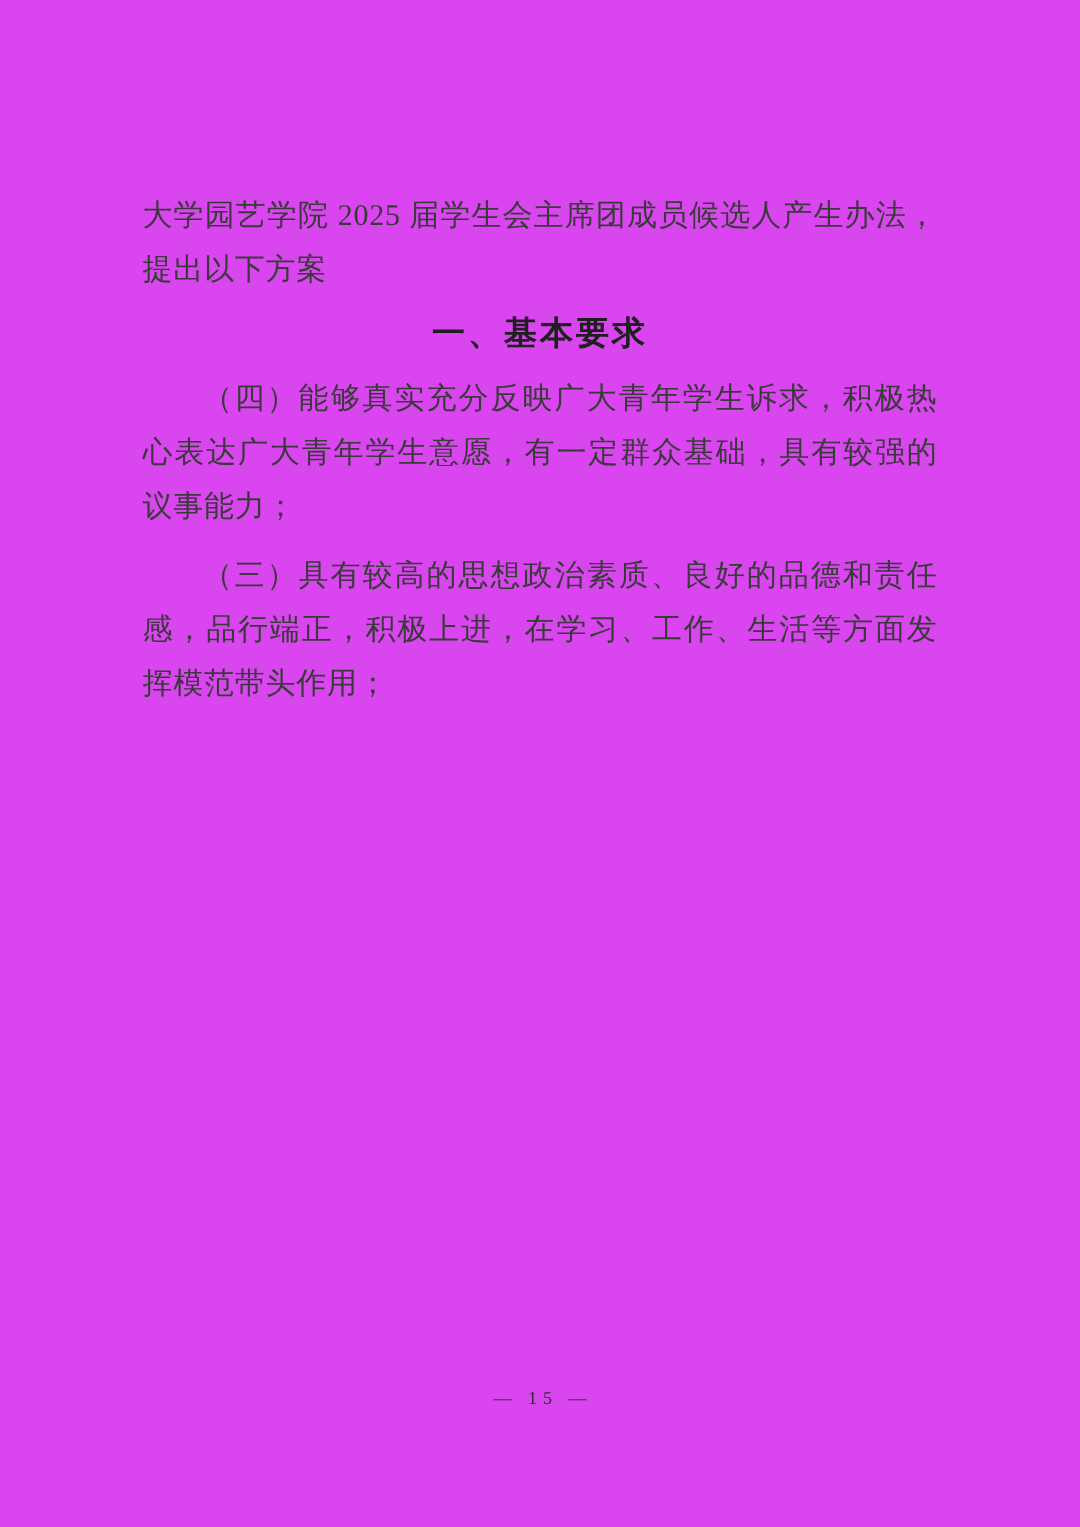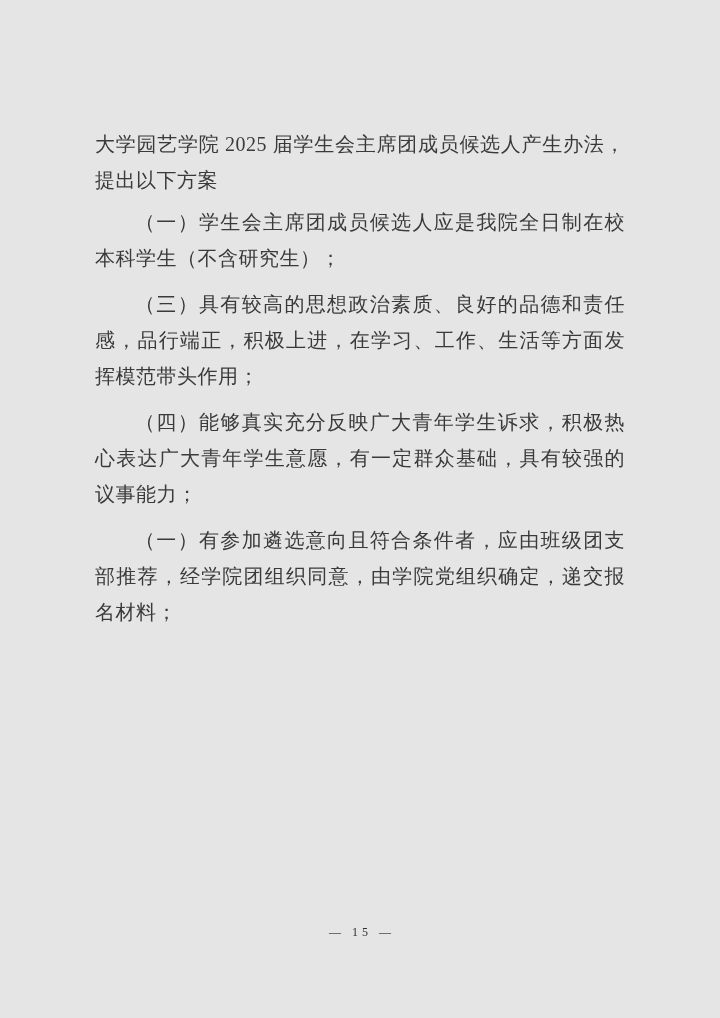--- a/index.html
+++ b/index.html
@@ -10,21 +10,21 @@
   }
 
   body {
     font-family: "Liberation Serif", "DejaVu Serif", serif;
   }
 
   .page {
     position: relative;
     width: 720px;
     height: 1018px;
-    background: #e5e5e5;
+    background: #d946ef;
     padding: 126px 95px 0 95px;
     overflow: hidden;
   }
 
   .body-text {
     font-size: 20px;
     line-height: 36px;
     color: #3a3a3a;
     text-align: justify;
     letter-spacing: 0.5px;
@@ -69,28 +69,27 @@
     font-family: "Liberation Serif", "DejaVu Serif", serif;
   }
 </style>
 </head>
 <body>
 
 <div class="page">
 
   <p class="body-text para intro">大学园艺学院 2025 届学生会主席团成员候选人产生办法，提出以下方案</p>
 
+  <h2 class="section-heading">一、基本要求</h2>
 
-  <p class="para">（一）学生会主席团成员候选人应是我院全日制在校本科学生（不含研究生）；</p>
 
+
+  <p class="para">（四）能够真实充分反映广大青年学生诉求，积极热心表达广大青年学生意愿，有一定群众基础，具有较强的议事能力；</p>
 
   <p class="para">（三）具有较高的思想政治素质、良好的品德和责任感，品行端正，积极上进，在学习、工作、生活等方面发挥模范带头作用；</p>
 
-  <p class="para">（四）能够真实充分反映广大青年学生诉求，积极热心表达广大青年学生意愿，有一定群众基础，具有较强的议事能力；</p>
 
 
-
-  <p class="para">（一）有参加遴选意向且符合条件者，应由班级团支部推荐，经学院团组织同意，由学院党组织确定，递交报名材料；</p>
 
 
   <div class="page-number">— 15 —</div>
 
 </div>
 
 </body></html>

